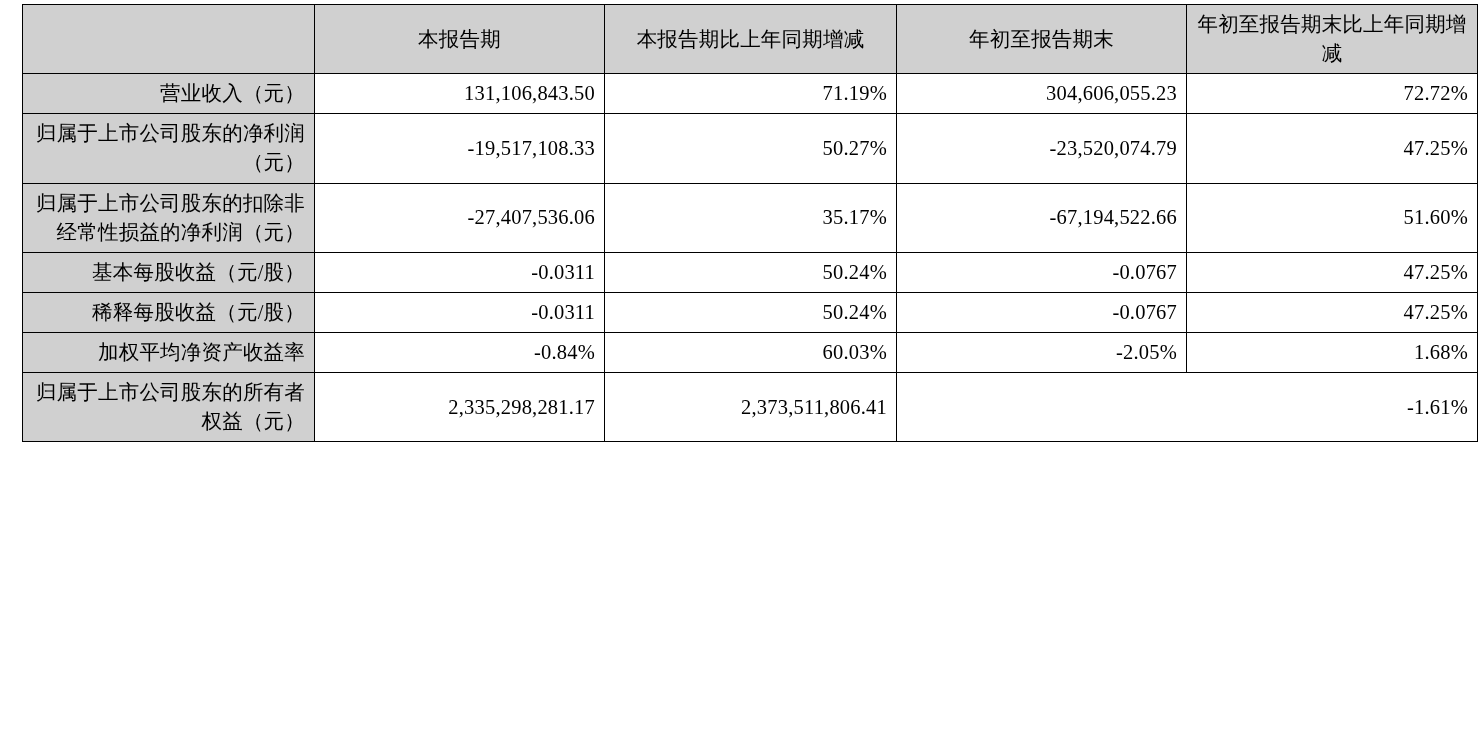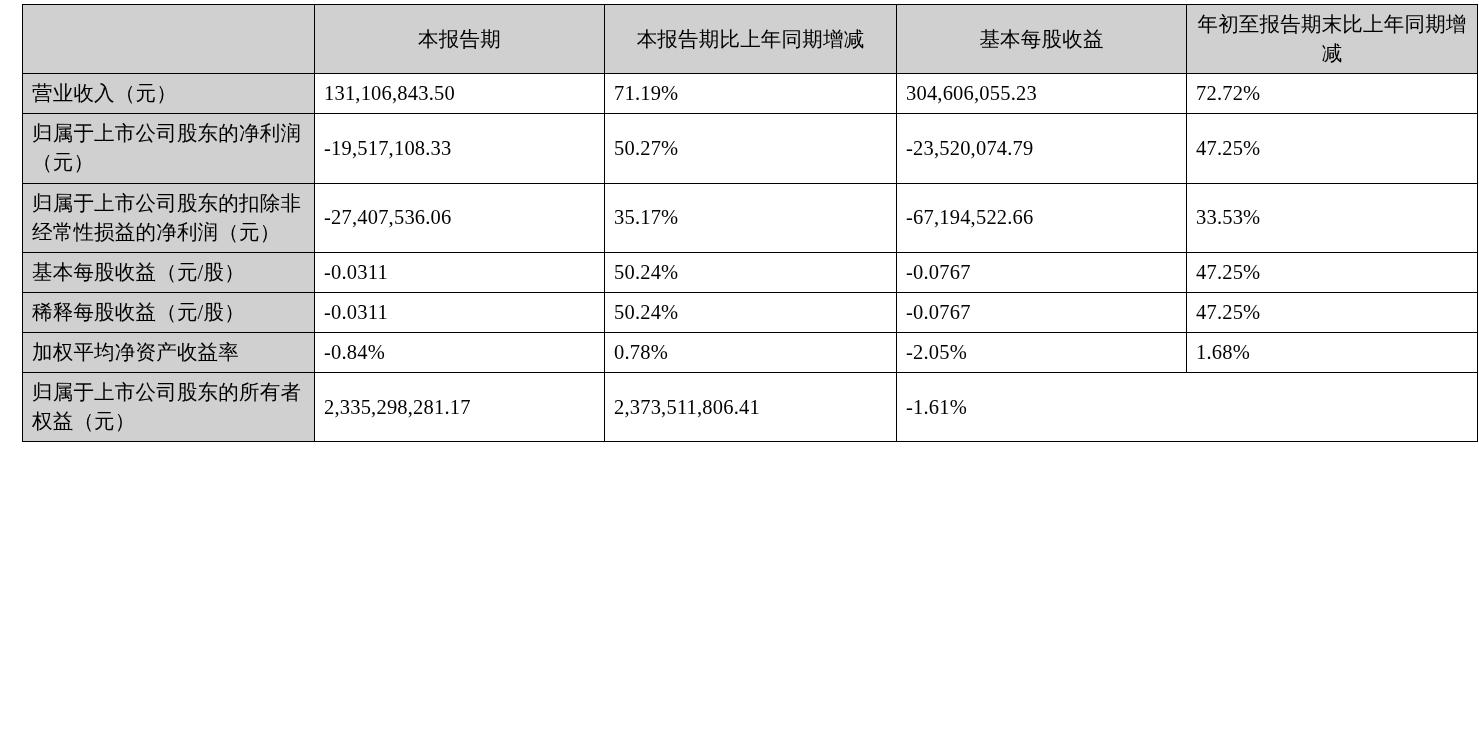--- a/index.html
+++ b/index.html
@@ -45,25 +45,26 @@
   td.hdr {
     background: #d0d0d0;
     text-align: center;
     font-size: 20.5px;
   }
   td.corner {
     background: #d0d0d0;
   }
   td.rowlabel {
     background: #d0d0d0;
-    text-align: left;
+    text-align: right;
     font-size: 20.5px;
     line-height: 1.46;
   }
   td.num {
+    text-align: right;
     font-family: "Liberation Serif", "DejaVu Serif", serif;
     letter-spacing: 0.7px;
     font-size: 20.5px;
   }
   td.num-grey {
     text-align: center;
     background: #d0d0d0;
     letter-spacing: 0.7px;
   }
   .dash { letter-spacing: 1px; }
@@ -78,21 +79,21 @@
       <col class="c-a">
       <col class="c-b">
       <col class="c-c">
       <col class="c-d">
     </colgroup>
     <tbody>
       <tr>
         <td class="corner"></td>
         <td class="hdr">本报告期</td>
         <td class="hdr">本报告期比上年同期增减</td>
-        <td class="hdr">基本每股收益</td>
+        <td class="hdr">年初至报告期末</td>
         <td class="hdr">年初至报告期末比上年同期增减</td>
       </tr>
 
       <tr>
         <td class="rowlabel">营业收入（元）</td>
         <td class="num">131,106,843.50</td>
         <td class="num">71.19%</td>
         <td class="num">304,606,055.23</td>
         <td class="num">72.72%</td>
       </tr>
@@ -103,21 +104,21 @@
         <td class="num">50.27%</td>
         <td class="num">-23,520,074.79</td>
         <td class="num">47.25%</td>
       </tr>
 
       <tr>
         <td class="rowlabel">归属于上市公司股东的扣除非经常性损益的净利润（元）</td>
         <td class="num">-27,407,536.06</td>
         <td class="num">35.17%</td>
         <td class="num">-67,194,522.66</td>
-        <td class="num">33.53%</td>
+        <td class="num">51.60%</td>
       </tr>
 
 
       <tr>
         <td class="rowlabel">基本每股收益（元/股）</td>
         <td class="num">-0.0311</td>
         <td class="num">50.24%</td>
         <td class="num">-0.0767</td>
         <td class="num">47.25%</td>
       </tr>
@@ -126,21 +127,21 @@
         <td class="rowlabel">稀释每股收益（元/股）</td>
         <td class="num">-0.0311</td>
         <td class="num">50.24%</td>
         <td class="num">-0.0767</td>
         <td class="num">47.25%</td>
       </tr>
 
       <tr>
         <td class="rowlabel">加权平均净资产收益率</td>
         <td class="num">-0.84%</td>
-        <td class="num">0.78%</td>
+        <td class="num">60.03%</td>
         <td class="num">-2.05%</td>
         <td class="num">1.68%</td>
       </tr>
 
 
 
       <tr>
         <td class="rowlabel">归属于上市公司股东的所有者权益（元）</td>
         <td class="num">2,335,298,281.17</td>
         <td class="num">2,373,511,806.41</td>

